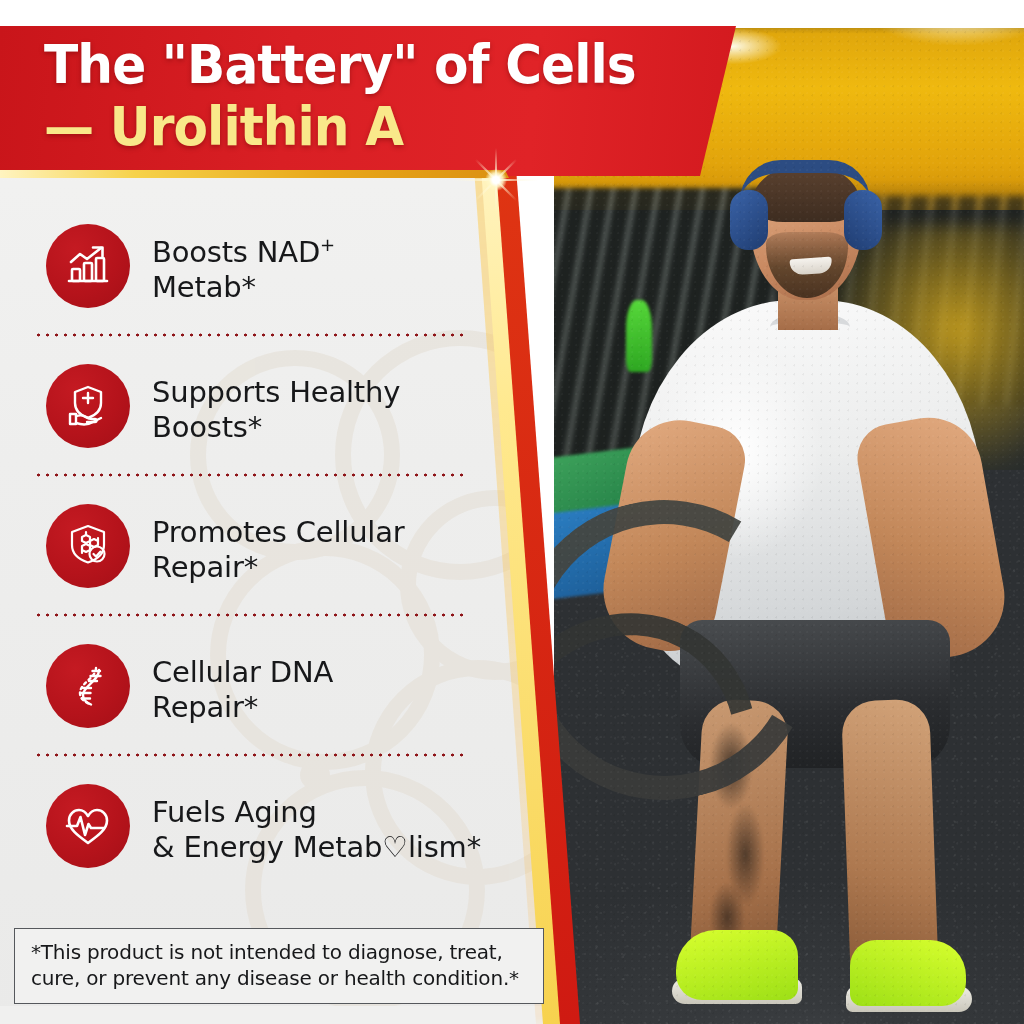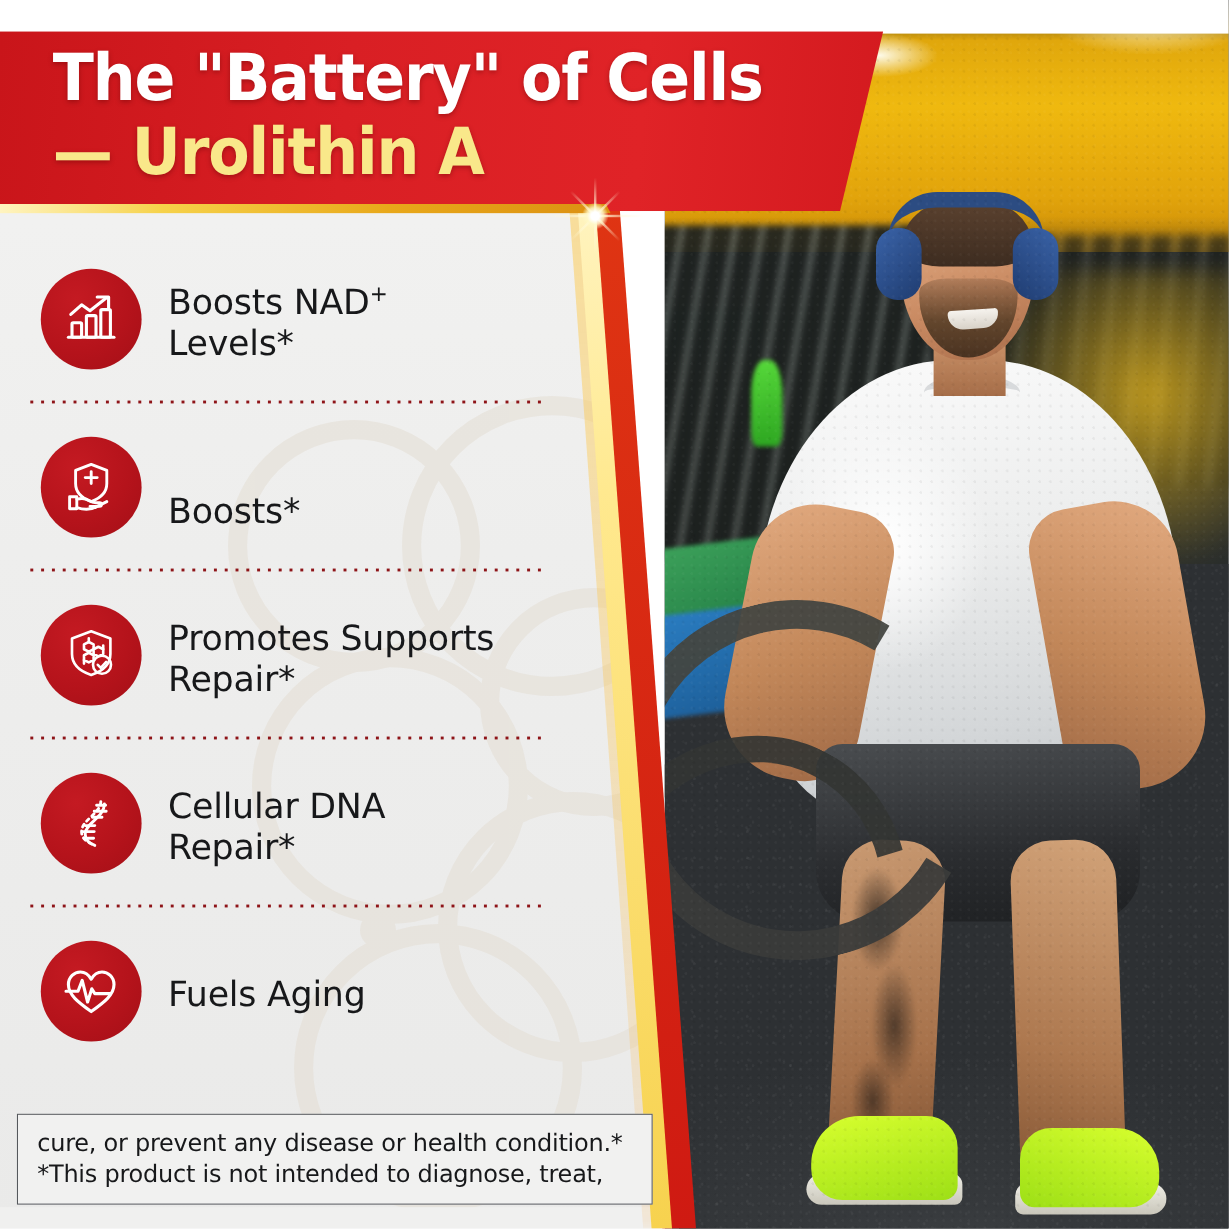--- a/index.html
+++ b/index.html
@@ -320,21 +320,21 @@
     background:linear-gradient(90deg, rgba(255,245,200,0), #fff9d8 50%, rgba(255,245,200,0));
     height:2px; width:84px; margin:-1px 0 0 -42px;
   }
   .sp-r1{ transform:rotate(0deg); }
   .sp-r2{ transform:rotate(45deg); width:58px; margin-left:-29px; }
   .sp-r3{ transform:rotate(90deg); width:64px; margin-left:-32px; }
   .sp-r4{ transform:rotate(135deg); width:58px; margin-left:-29px; }
 
   
   .features{
-    position:absolute; left:0; top:196px; width:520px; z-index:6;
+    position:absolute; left:12px; top:196px; width:520px; z-index:6;
   }
   .feature{
     position:relative; display:flex; align-items:center; gap:22px;
     padding:0 0 0 34px; height:140px;
   }
   .fic{
     flex:0 0 auto; width:84px; height:84px; border-radius:50%;
     background:radial-gradient(circle at 35% 30%, #c41a22 0%, #b5131b 55%, #a40f17 100%);
     display:flex; align-items:center; justify-content:center;
   }
@@ -458,56 +458,56 @@
           <path d="M6 40 H44"></path>
           <rect x="9" y="28" width="8" height="12" rx="1"></rect>
           <rect x="21" y="22" width="8" height="18" rx="1"></rect>
           <rect x="33" y="17" width="8" height="23" rx="1"></rect>
           <path d="M8 21 L17 13 L24 18 L38 7"></path>
           <path d="M30 6.5 H39.5 V15.5"></path>
         </svg>
       </div>
       <div class="ftext">
         <span>Boosts NAD</span><span class="sup">+</span><br>
-        <span>Levels*</span>
+        <span>Metab*</span>
       </div>
       <div class="dotline" style="top:137px;"></div>
     </div>
 
     <div class="feature">
       <div class="fic">
         <svg width="50" height="50" viewBox="0 0 50 50" fill="none" stroke="#fff" stroke-width="2.4" stroke-linecap="round" stroke-linejoin="round">
           <path d="M25 6 L38 11 V22 c0 8-6 12.5-13 15 -7-2.5-13-7-13-15 V11 Z"></path>
           <path d="M25 12 v10 M20 17 h10"></path>
           <path d="M7 33 h6 v10 H7 Z"></path>
           <path d="M13 35 c4-1 7-1 10 1 2 1.3 4 2 6 2 h3 c2 0 2 3 0 3 h-8"></path>
           <path d="M13 42 c6 2 12 2 17 -1 l8-4"></path>
         </svg>
       </div>
       <div class="ftext">
-        <span class="sup"></span><br>
+        <span>Supports Healthy</span><span class="sup"></span><br>
         <span>Boosts*</span>
       </div>
       <div class="dotline" style="top:137px;"></div>
     </div>
 
     <div class="feature">
       <div class="fic">
         <svg width="50" height="50" viewBox="0 0 50 50" fill="none" stroke="#fff" stroke-width="2.2" stroke-linecap="round" stroke-linejoin="round">
           <path d="M25 5 L41 11 V24 c0 9-7 14.5-16 17.5 C16 38.5 9 33 9 24 V11 Z"></path>
           <path d="M19 16 l4-2 4 2 v4 l-4 2 -4-2 Z"></path>
           <path d="M27 20 l4-2 4 2 v4 l-4 2 -4-2 Z"></path>
           <path d="M19 25 l4-2 4 2 v4 l-4 2 -4-2 Z"></path>
           <path d="M23 14 v-3 M35 20 v-3 M19 29 v3"></path>
           <circle cx="34" cy="33" r="7.5" stroke-width="2.2"></circle>
           <path d="M30.5 33 l2.5 2.6 4.5 -5"></path>
         </svg>
       </div>
       <div class="ftext">
-        <span>Promotes Supports</span><span class="sup"></span><br>
+        <span>Promotes Cellular</span><span class="sup"></span><br>
         <span>Repair*</span>
       </div>
       <div class="dotline" style="top:137px;"></div>
     </div>
 
     <div class="feature">
       <div class="fic">
         <svg width="50" height="50" viewBox="0 0 50 50" fill="none" stroke="#fff" stroke-width="2.4" stroke-linecap="round">
           <path d="M33 7 C33 17 17 22 17 32 c0 6 5 9 10 11" stroke-dasharray="2.5 3.5"></path>
           <path d="M36 9 C36 20 20 25 20 34 c0 5 4 8 8 9.5"></path>
@@ -523,23 +523,24 @@
 
     <div class="feature">
       <div class="fic">
         <svg width="50" height="50" viewBox="0 0 50 50" fill="none" stroke="#fff" stroke-width="2.6" stroke-linecap="round" stroke-linejoin="round">
           <path d="M25 42 C14 34 6 28 6 19.5 6 13 11 9 16 9 c4 0 7 2.5 9 6 2-3.5 5-6 9-6 5 0 10 4 10 10.5 C44 28 36 34 25 42 Z"></path>
           <path d="M4 25 h10 l3.5 -9 4.5 18 3.5 -11 2.5 4 h13" stroke-width="2.6"></path>
         </svg>
       </div>
       <div class="ftext">
         <span>Fuels Aging</span><span class="sup"></span><br>
+        <span>&amp; Energy Metab♡lism*</span>
       </div>
     </div>
 
   </div>
 
   <div class="disclaimer">
+    <p>*This product is not intended to diagnose, treat,</p>
     <p>cure, or prevent any disease or health condition.*</p>
-    <p>*This product is not intended to diagnose, treat,</p>
   </div>
 
 </div>
 
 </body></html>

